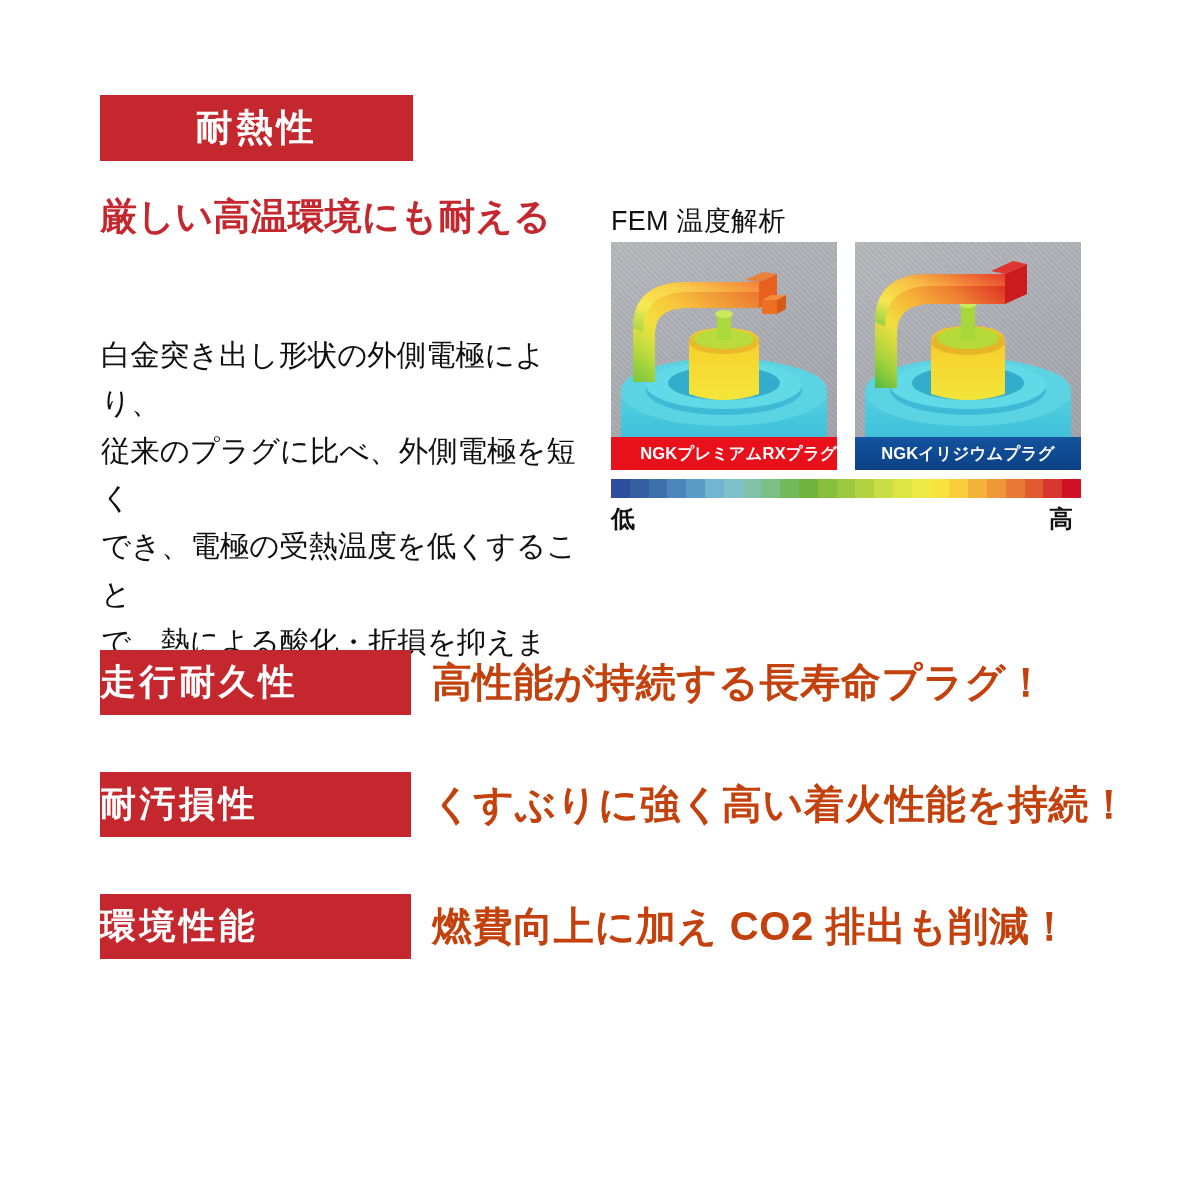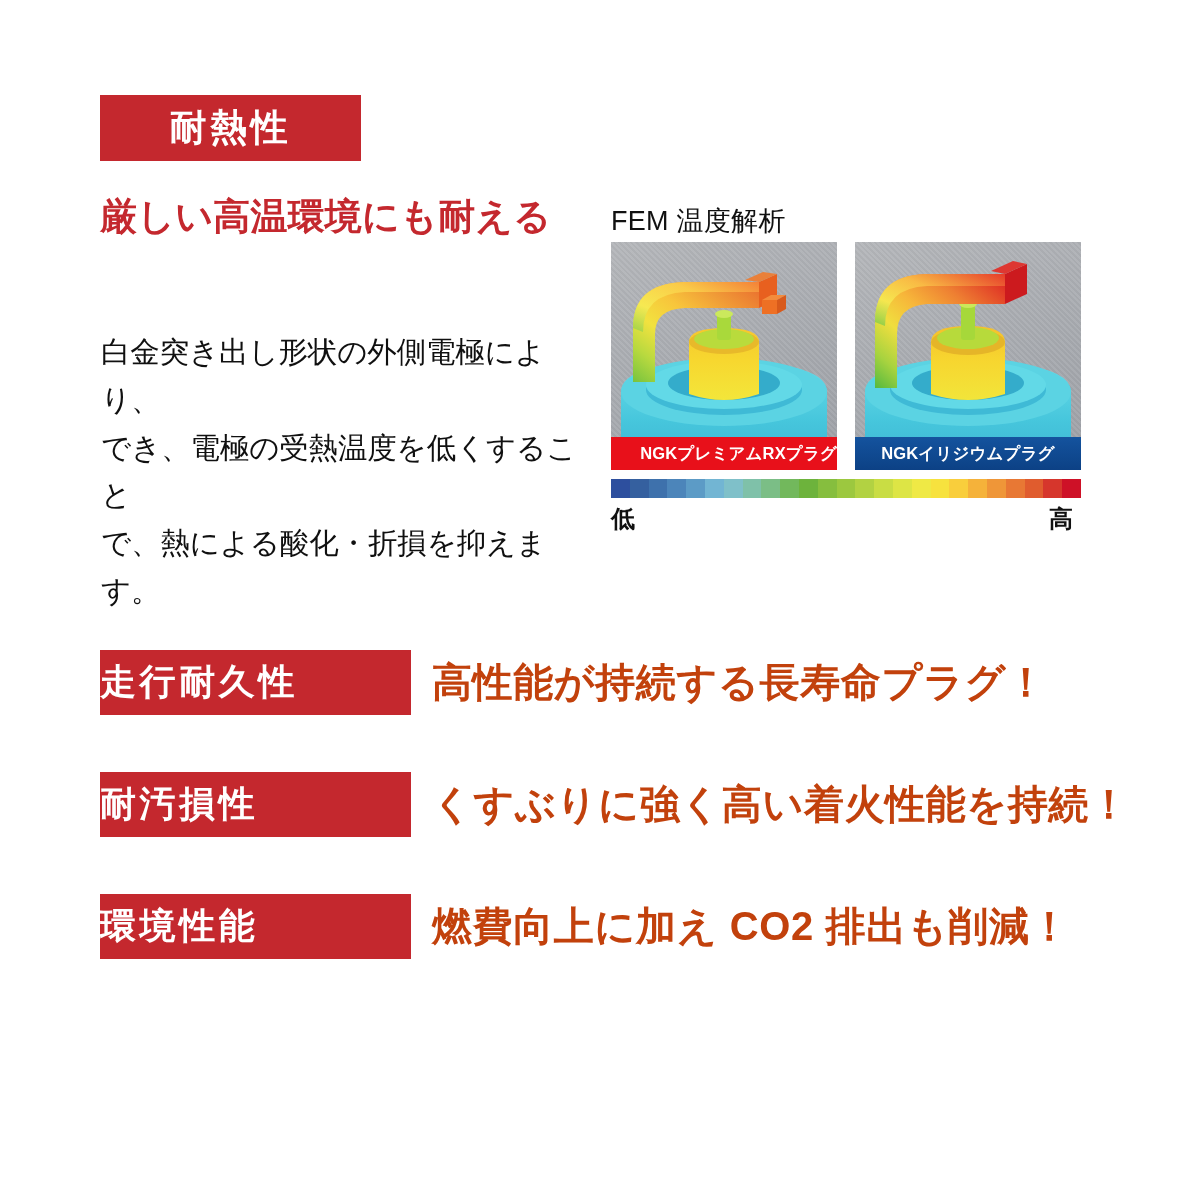--- a/index.html
+++ b/index.html
@@ -23,21 +23,21 @@
     display: flex;
     align-items: center;
     justify-content: center;
     font-weight: bold;
     letter-spacing: 0.10em;
     box-sizing: border-box;
   }
   #heat-badge {
     left: 100px;
     top: 95px;
-    width: 261px;
+    width: 313px;
     height: 66px;
     font-size: 37px;
   }
 
   #heat-subhead {
     position: absolute;
     left: 100px;
     top: 191px;
     width: 470px;
     color: #C4282E;
@@ -51,21 +51,21 @@
     position: absolute;
     left: 101px;
     top: 331px;
     width: 485px;
     color: #101010;
     font-size: 29.5px;
     line-height: 1.62;
     letter-spacing: -0.005em;
     font-weight: 500;
   }
-  #heat-body p { margin: 0; font-family: Liberation Mono, monospace; }
+  #heat-body p { margin: 0; }
 
   
   #fem-title {
     position: absolute;
     left: 611px;
     top: 203px;
     font-size: 27px;
     color: #111111;
     letter-spacing: 0.01em;
   }
@@ -178,20 +178,21 @@
 <div class="badge" id="heat-badge">
   <span>耐熱性</span>
 </div>
 
 <div id="heat-subhead">
   <div>厳しい高温環境にも耐える</div>
 </div>
 
 <div id="heat-body">
   <p>白金突き出し形状の外側電極により、</p>
+  <p>従来のプラグに比べ、外側電極を短く</p>
   <p>でき、電極の受熱温度を低くすること</p>
   <p>で、熱による酸化・折損を抑えます。</p>
 </div>
 
 <div id="fem-title">FEM 温度解析</div>
 
 <div id="fem-panels">
 
   <div class="fem-panel">
     <svg width="226" height="228" viewBox="0 0 226 228">

